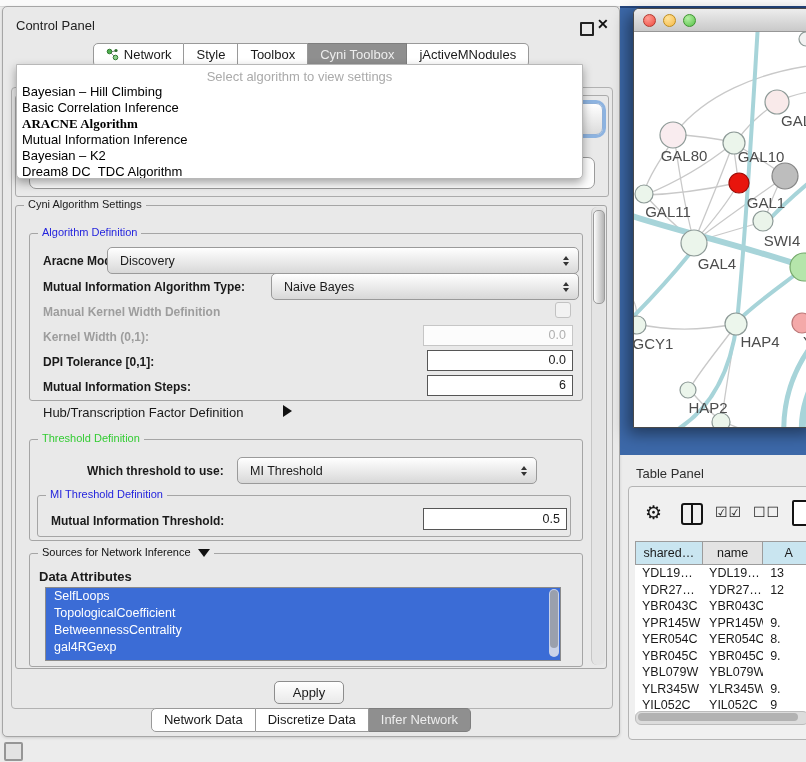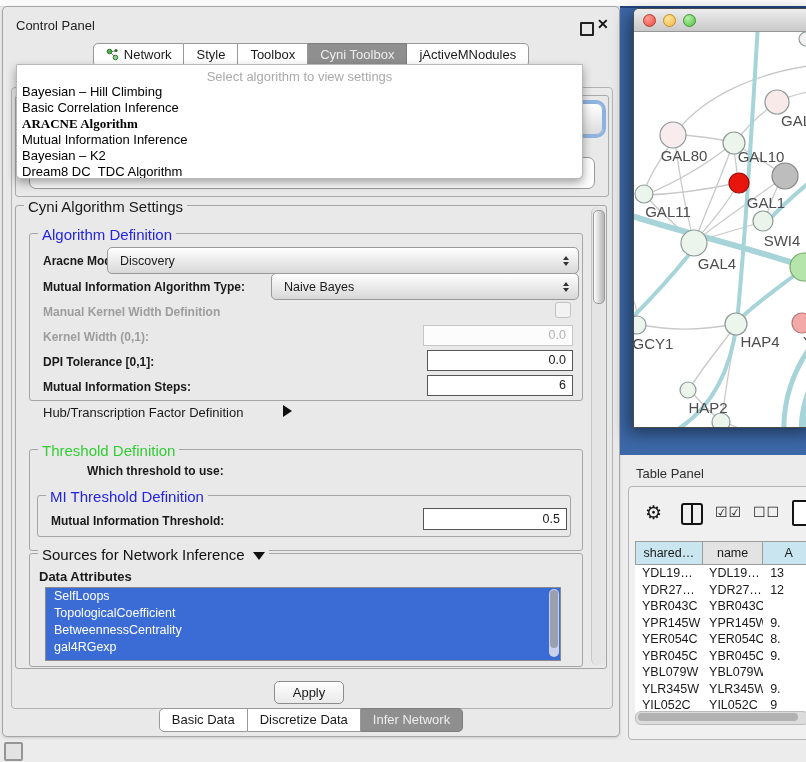--- a/index.html
+++ b/index.html
@@ -33,21 +33,21 @@
 
   
   .algo-popup{left:13px;top:57px;width:565px;height:113px;background:#fff;border:1px solid #b8b8b8;
     border-radius:0 0 5px 5px;box-shadow:0 4px 10px rgba(0,0,0,.35);z-index:60;overflow:hidden;}
   .algo-header{height:15px;padding-top:4px;text-align:center;color:#aaa;font-size:13px;}
   .algo-item{height:16px;line-height:16px;padding-left:5px;font-size:13px;color:#000;white-space:nowrap;}
   .algo-item.bold{font-weight:bold;font-family:Liberation Serif, serif;}
 
   
   .fs{border:1px solid #a5a5a5;border-radius:3px;}
-  .fs-legend{position:absolute;top:-8px;background:#e9e9e9;padding:0 4px;font-size:15px;white-space:nowrap;}
+  .fs-legend{position:absolute;top:-8px;background:#e9e9e9;padding:0 4px;font-size:11px;white-space:nowrap;}
   .legend-blue{color:#2424dd;}
   .legend-green{color:#33cc33;}
 
   .lbl{font-size:12px;font-weight:bold;white-space:nowrap;}
   .lbl13{font-size:13px;font-weight:normal;}
   .gray{color:#9d9d9d;}
 
   .combo{background:linear-gradient(#ffffff,#d8d8d8);border:1px solid #9a9a9a;border-radius:5px;
     display:flex;align-items:center;font-size:12.5px;}
   .combo .cval{padding-left:12px;flex:1;}
@@ -204,24 +204,31 @@
     <div class="abs lbl gray" style="left:40px;top:323px;">Kernel Width (0,1):</div>
     <div class="abs tfield disabled" style="left:420px;top:318px;width:136px;height:19px;line-height:19px;">0.0</div>
     <div class="abs lbl" style="left:40px;top:348px;">DPI Tolerance [0,1]:</div>
     <div class="abs tfield" style="left:424px;top:343px;width:132px;height:19px;line-height:19px;">0.0</div>
     <div class="abs lbl" style="left:40px;top:373px;">Mutual Information Steps:</div>
     <div class="abs tfield" style="left:424px;top:368px;width:132px;height:19px;line-height:19px;">6</div>
 
     <div class="abs lbl13" style="left:40px;top:398px;">Hub/Transcription Factor Definition</div>
     <span class="abs tri-right" style="left:280px;top:398px;"></span>
 
-    <div class="abs fs" style="left:26px;top:442px;width:552px;height:100px;">
+    <div class="abs fs" style="left:26px;top:432px;width:552px;height:100px;">
       <span class="fs-legend legend-green" style="left:8px;">Threshold Definition</span>
     </div>
     <div class="abs lbl" style="left:84px;top:457px;">Which threshold to use:</div>
+    <div class="abs combo" style="left:234px;top:450px;width:298px;height:25px;">
+      <span class="cval">MI Threshold</span>
+      <span class="spin">
+          <i class="up"></i>
+          <i class="dn"></i>
+        </span>
+    </div>
     <div class="abs fs" style="left:34px;top:488px;width:532px;height:40px;">
       <span class="fs-legend legend-blue" style="left:8px;">MI Threshold Definition</span>
     </div>
     <div class="abs lbl" style="left:48px;top:507px;">Mutual Information Threshold:</div>
     <div class="abs tfield" style="left:420px;top:501px;width:130px;height:20px;line-height:20px;">0.5</div>
 
     <div class="abs fs" style="left:26px;top:546px;width:552px;height:112px;">
       <span class="fs-legend" style="left:8px;color:#111;">
         <span>Sources for Network Inference</span>
         <span class="tri-down" style="margin-left:4px;"></span>
@@ -234,21 +241,21 @@
         <div class="attr-item">BetweennessCentrality</div>
         <div class="attr-item">gal4RGexp</div>
       </div>
     <div class="abs list-scroll" style="left:546px;top:582px;width:10px;height:68px;">
       <div class="list-thumb"></div>
     </div>
 
     <div class="abs apply-btn">Apply</div>
 
     <div class="abs bottom-tabs" id="bottom-tabs">
-        <div class="tab">Basic Data</div>
+        <div class="tab">Network Data</div>
         <div class="tab">Discretize Data</div>
         <div class="tab selected">Infer Network</div>
       </div>
   </div>
 
   <div class="abs mini-icon"></div>
 
   <div class="abs desktop"></div>
   <div class="abs net-window">
     <div class="net-titlebar">

